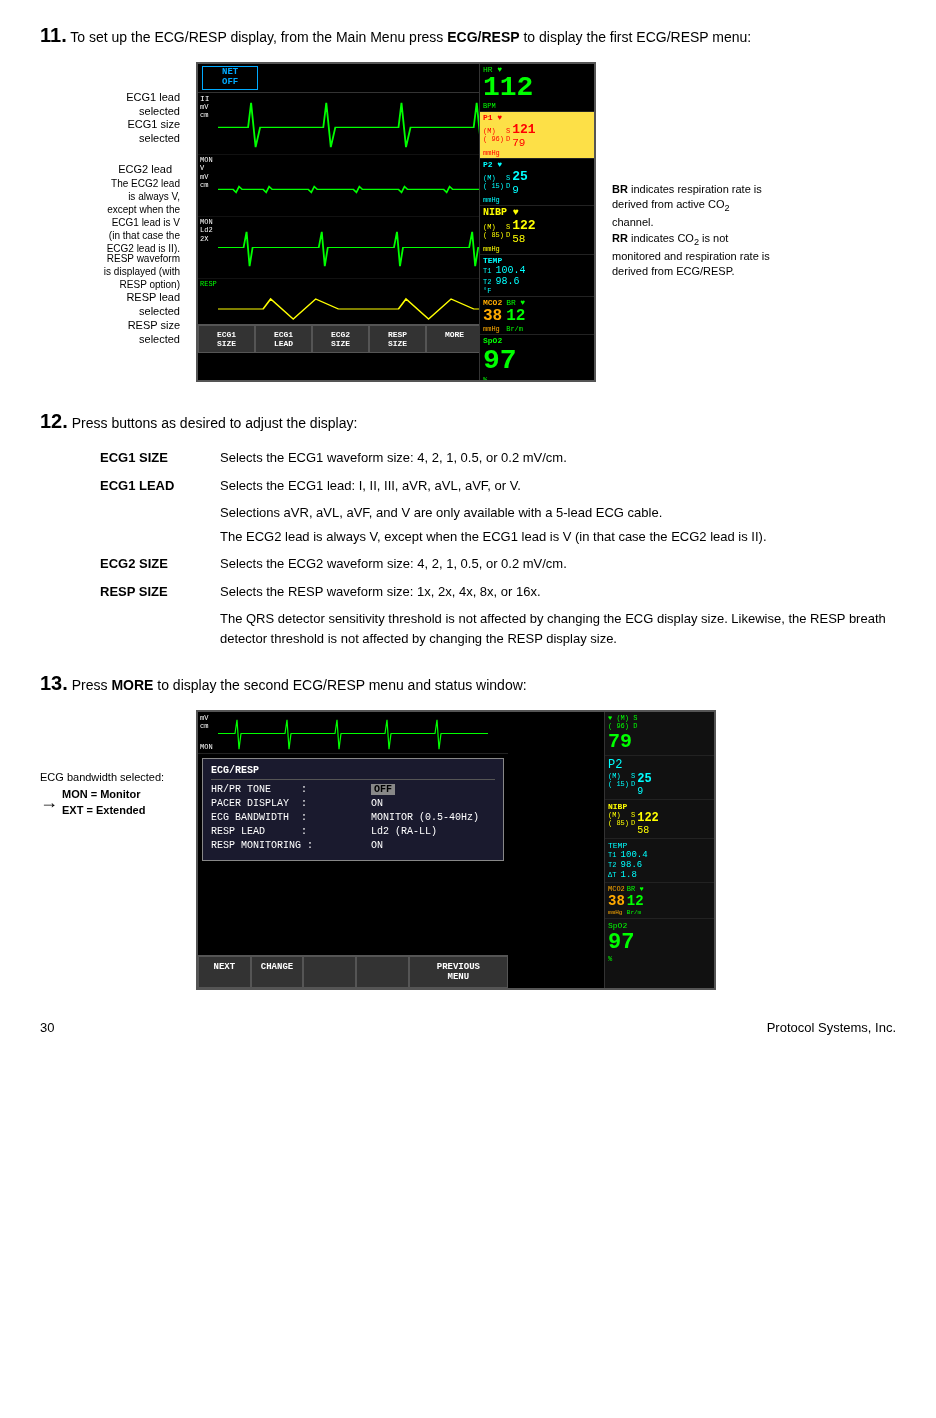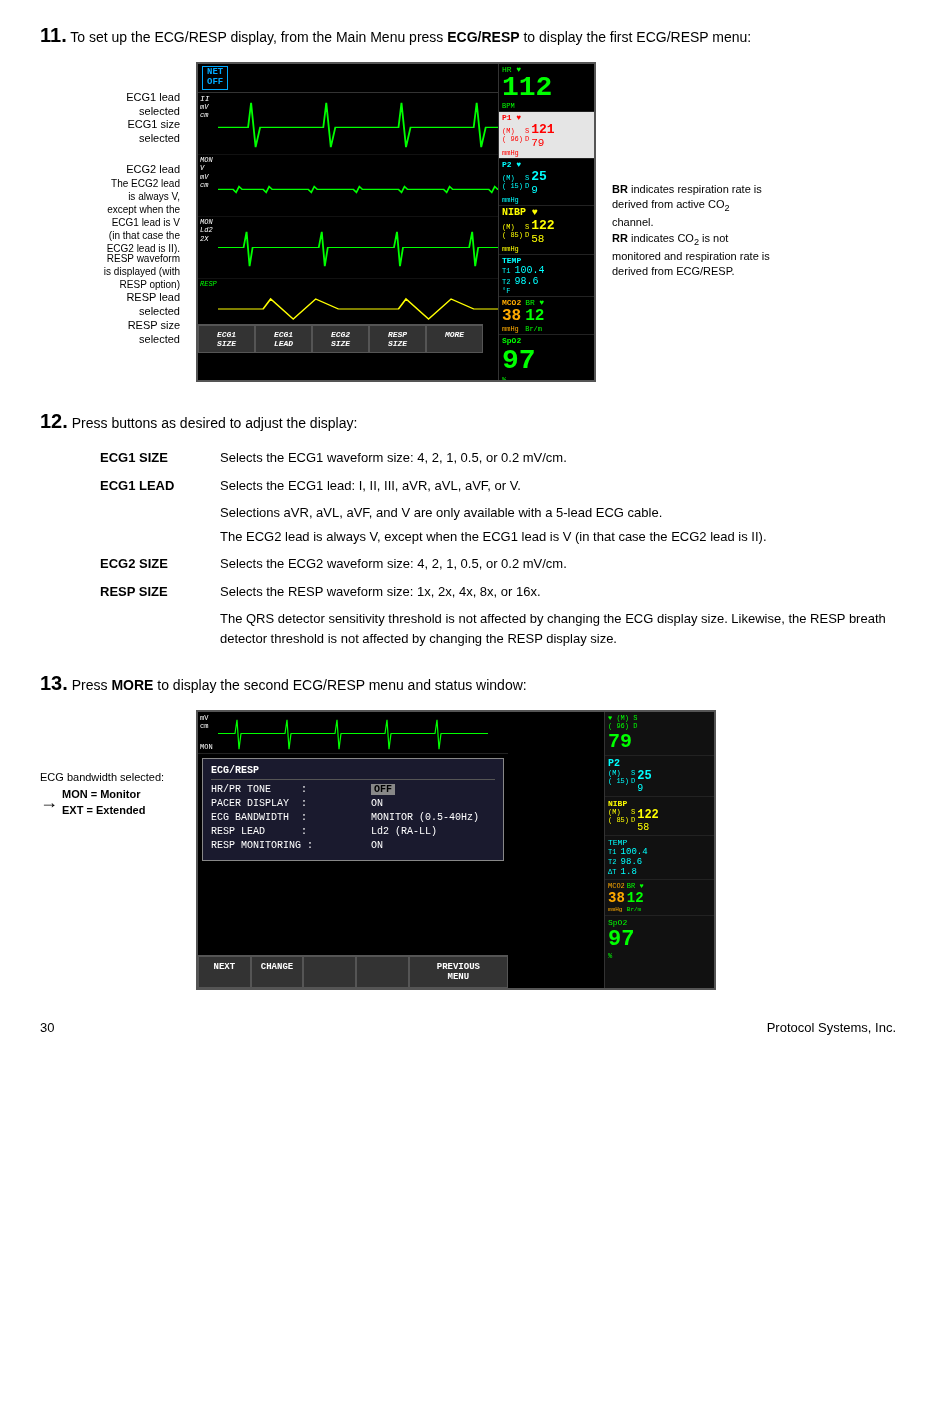--- a/index.html
+++ b/index.html
@@ -74,30 +74,30 @@
       font-family: 'Courier New', monospace;
       color: #fff;
     }
 
     .net-off-badge {
       background: #000;
       border: 1px solid #0af;
       color: #0af;
       font-size: 9px;
       font-weight: bold;
-      padding: 1px 4px;
+      padding: 1px 19px;
       text-align: center;
       line-height: 1.1;
     }
 
     .monitor-right-panel {
       position: absolute;
       right: 0;
       top: 0;
-      width: 96px;
+      width: 115px;
       height: 100%;
       background: #111;
       border-left: 1px solid #333;
       display: flex;
       flex-direction: column;
     }
 
     .vital-row {
       padding: 1px 3px;
       border-bottom: 1px solid #222;
@@ -303,36 +303,36 @@
   <p class="step-intro">
     <span class="step-number">11.</span>
     <span>To set up the ECG/RESP display, from the Main Menu press </span><strong>ECG/RESP</strong><span> to display the first ECG/RESP menu:</span>
   </p>
 
   <div class="monitor-container">
 
     <div class="monitor-labels-left" style="position:relative; height: 320px;">
       <div class="label-item" style="top:28px; right:0; text-align:right; font-size:11px;">ECG1 lead<br>selected</div>
       <div class="label-item" style="top:55px; right:0; text-align:right; font-size:11px;">ECG1 size<br>selected</div>
-      <div class="label-item" style="top:100px; right:0; text-align:right; font-size:11px;">ECG2 lead</div>
+      <div class="label-item" style="top:100px; right:8px; text-align:right; font-size:11px;">ECG2 lead</div>
       <div class="label-item" style="top:115px; right:0; text-align:right; font-size:10px; width:140px;">The ECG2 lead<br>is always V,<br>except when the<br>ECG1 lead is V<br>(in that case the<br>ECG2 lead is II).</div>
       <div class="label-item" style="top:190px; right:0; text-align:right; font-size:10px;">RESP waveform<br>is displayed (with<br>RESP option)</div>
       <div class="label-item" style="top:228px; right:0; text-align:right; font-size:11px;margin-left:28px;">RESP lead<br>selected</div>
       <div class="label-item" style="top:256px; right:0; text-align:right; font-size:11px;">RESP size<br>selected</div>
     </div>
 
     <div class="monitor-screen">
 
       <div style="display:flex; align-items:flex-start; padding:2px 4px; background:#000; border-bottom:1px solid #333;">
         <div class="net-off-badge">NET<br>OFF</div>
       </div>
 
       <div style="display:flex; height:260px;">
 
-        <div style="flex:1; position:relative; background:#000; overflow:hidden;font-style:italic;">
+        <div style="flex:1; position:relative; background:#000; overflow:hidden;">
 
           <div style="height:62px; position:relative; border-bottom:1px solid #111;">
             <span style="position:absolute; left:2px; top:1px; font-size:8px; color:#fff; font-family:'Courier New',monospace;">II</span>
             <span style="position:absolute; left:2px; top:10px; font-size:7px; color:#fff; font-family:'Courier New',monospace;">mV<br>cm</span>
             <svg class="wave-svg" style="position:absolute; left:20px; top:0; width:calc(100% - 20px); height:100%;" viewBox="0 0 250 62" preserveAspectRatio="none">
               <polyline fill="none" stroke="#0f0" stroke-width="1.2" points="0,35 15,35 20,35 22,10 25,55 28,35 50,35 70,35 72,10 75,55 78,35 100,35 120,35 122,10 125,55 128,35 150,35 170,35 172,10 175,55 178,35 200,35 220,35 222,10 225,55 228,35 250,35"></polyline>
             </svg>
           </div>
 
           <div style="height:62px; position:relative; border-bottom:1px solid #111;">
@@ -370,21 +370,21 @@
         <div class="monitor-right-panel">
 
           <div class="vital-row" style="background:#000;">
             <div style="display:flex; align-items:center; justify-content:space-between;">
               <span style="font-size:8px; color:#0f0;">HR ♥</span>
             </div>
             <div class="vital-value" style="font-size:28px; color:#0f0; font-family:'Courier New',monospace;">112</div>
             <div style="font-size:7px; color:#0f0;">BPM</div>
           </div>
 
-          <div class="vital-row" style="background:#e5e5e5;">
+          <div class="vital-row" style="background:#fde047;">
             <div style="font-size:8px; color:#f00; font-weight:bold;">P1 ♥</div>
             <div style="display:flex; gap:2px; align-items:baseline;">
               <div style="font-size:7px; color:#f00;">(M)<br>( 96)</div>
               <div style="font-size:7px; color:#f00;">S<br>D</div>
               <div>
                 <div style="font-size:13px; color:#f00; font-weight:bold; font-family:'Courier New',monospace;">121</div>
                 <div style="font-size:11px; color:#f00; font-family:'Courier New',monospace;">79</div>
               </div>
             </div>
             <div style="font-size:7px; color:#f00;">mmHg</div>
@@ -556,21 +556,21 @@
 
       <div class="monitor2-right">
 
         <div style="padding:2px 3px; border-bottom:1px solid #222;">
           <div style="font-size:7px; color:#0f0;">♥ (M) S</div>
           <div style="font-size:7px; color:#0f0;">( 96) D</div>
           <div style="font-size:20px; color:#0f0; font-weight:bold; font-family:'Courier New',monospace;">79</div>
         </div>
 
         <div style="padding:2px 3px; border-bottom:1px solid #222;">
-          <div style="font-size:10px; color:#0ff; font-weight:bold;">P2</div>
+          <div style="font-size:12px; color:#0ff; font-weight:normal;">P2</div>
           <div style="display:flex; gap:2px;">
             <div style="font-size:7px; color:#0ff;">(M)<br>( 15)</div>
             <div style="font-size:7px; color:#0ff;">S<br>D</div>
             <div>
               <div style="font-size:12px; color:#0ff; font-weight:bold; font-family:'Courier New',monospace;">25</div>
               <div style="font-size:10px; color:#0ff; font-family:'Courier New',monospace;">9</div>
             </div>
           </div>
         </div>
 

